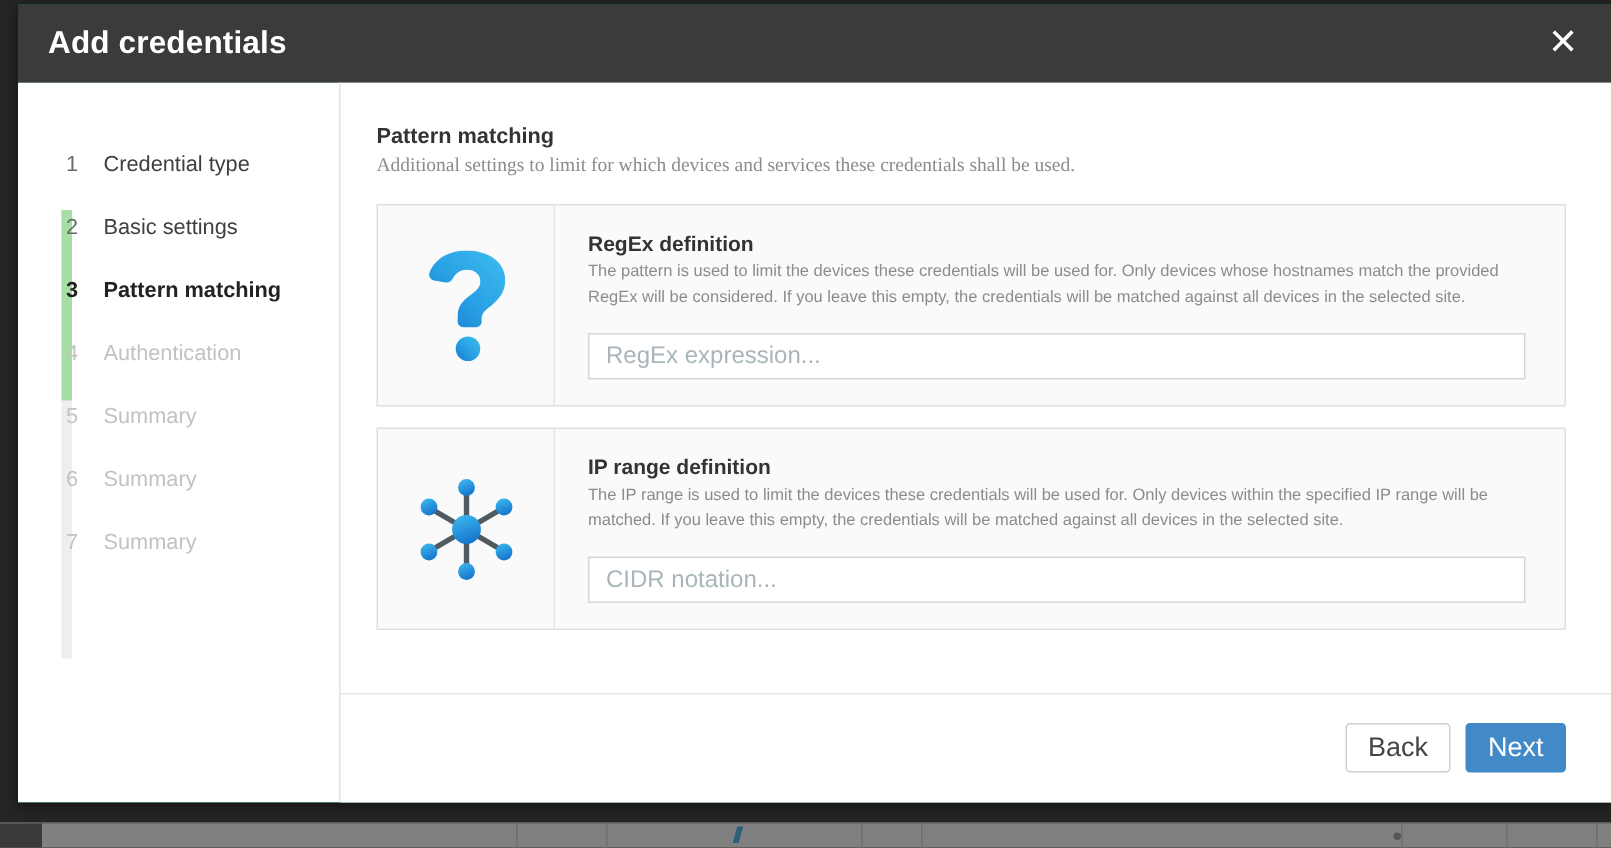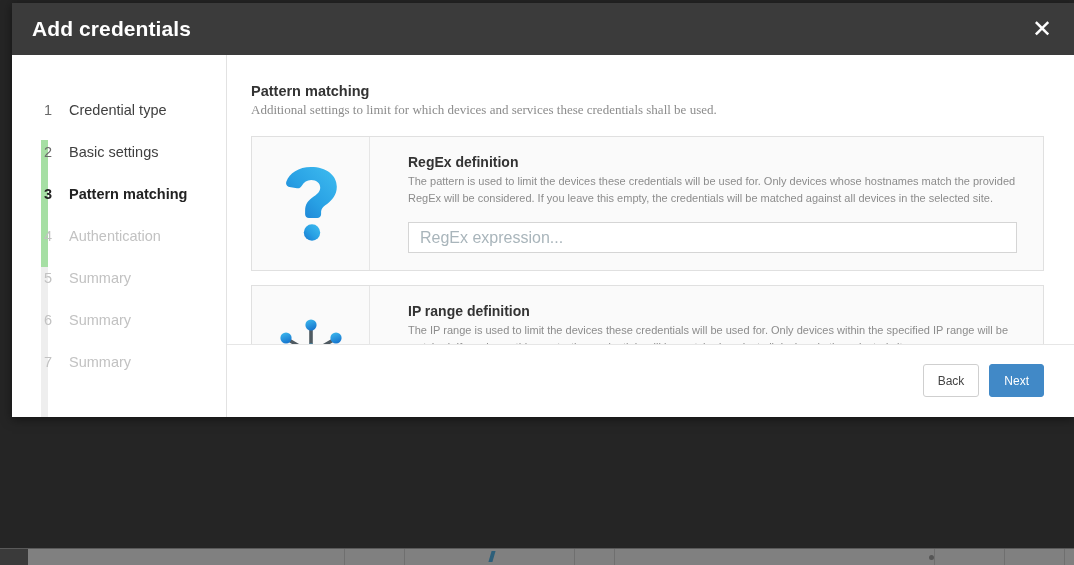--- a/index.html
+++ b/index.html
@@ -56,21 +56,21 @@
     border-radius: 50%;
     background: #565656;
   }
 
   
   .dialog {
     position: absolute;
     left: 12px;
     top: 3px;
     width: 1062px;
-    height: 414px;
+    height: 532px;
     background: #15803d;
     box-shadow: 0 2px 10px rgba(0,0,0,.5);
     display: flex;
     flex-direction: column;
     overflow: hidden;
   }
 
   .titlebar {
     height: 52px;
     flex: 0 0 52px;
@@ -188,21 +188,20 @@
     margin-bottom: 18px;
     font-family: Liberation Serif, serif;
   }
 
   
   .card {
     border: 1px solid #e0e0e0;
     background: #fafafa;
     display: flex;
     margin-bottom: 14px;
-    gap: 16px;
   }
   .card-icon {
     width: 118px;
     flex: 0 0 118px;
     border-right: 1px solid #e6e6e6;
     display: flex;
     align-items: center;
     justify-content: center;
   }
   .card-main {
@@ -242,21 +241,21 @@
     padding: 19px 30px 20px 24px;
     display: flex;
     justify-content: flex-end;
     gap: 10px;
     background: #ffffff;
   }
   .btn {
     min-width: 53px;
     height: 33px;
     padding: 0 14px;
-    font-size: 12px;
+    font-size: 18px;
     font-family: "Liberation Sans", sans-serif;
     border-radius: 3px;
     cursor: pointer;
   }
   .btn-secondary {
     background: #ffffff;
     border: 1px solid #cfcfcf;
     color: #444444;
   }
   .btn-primary {

